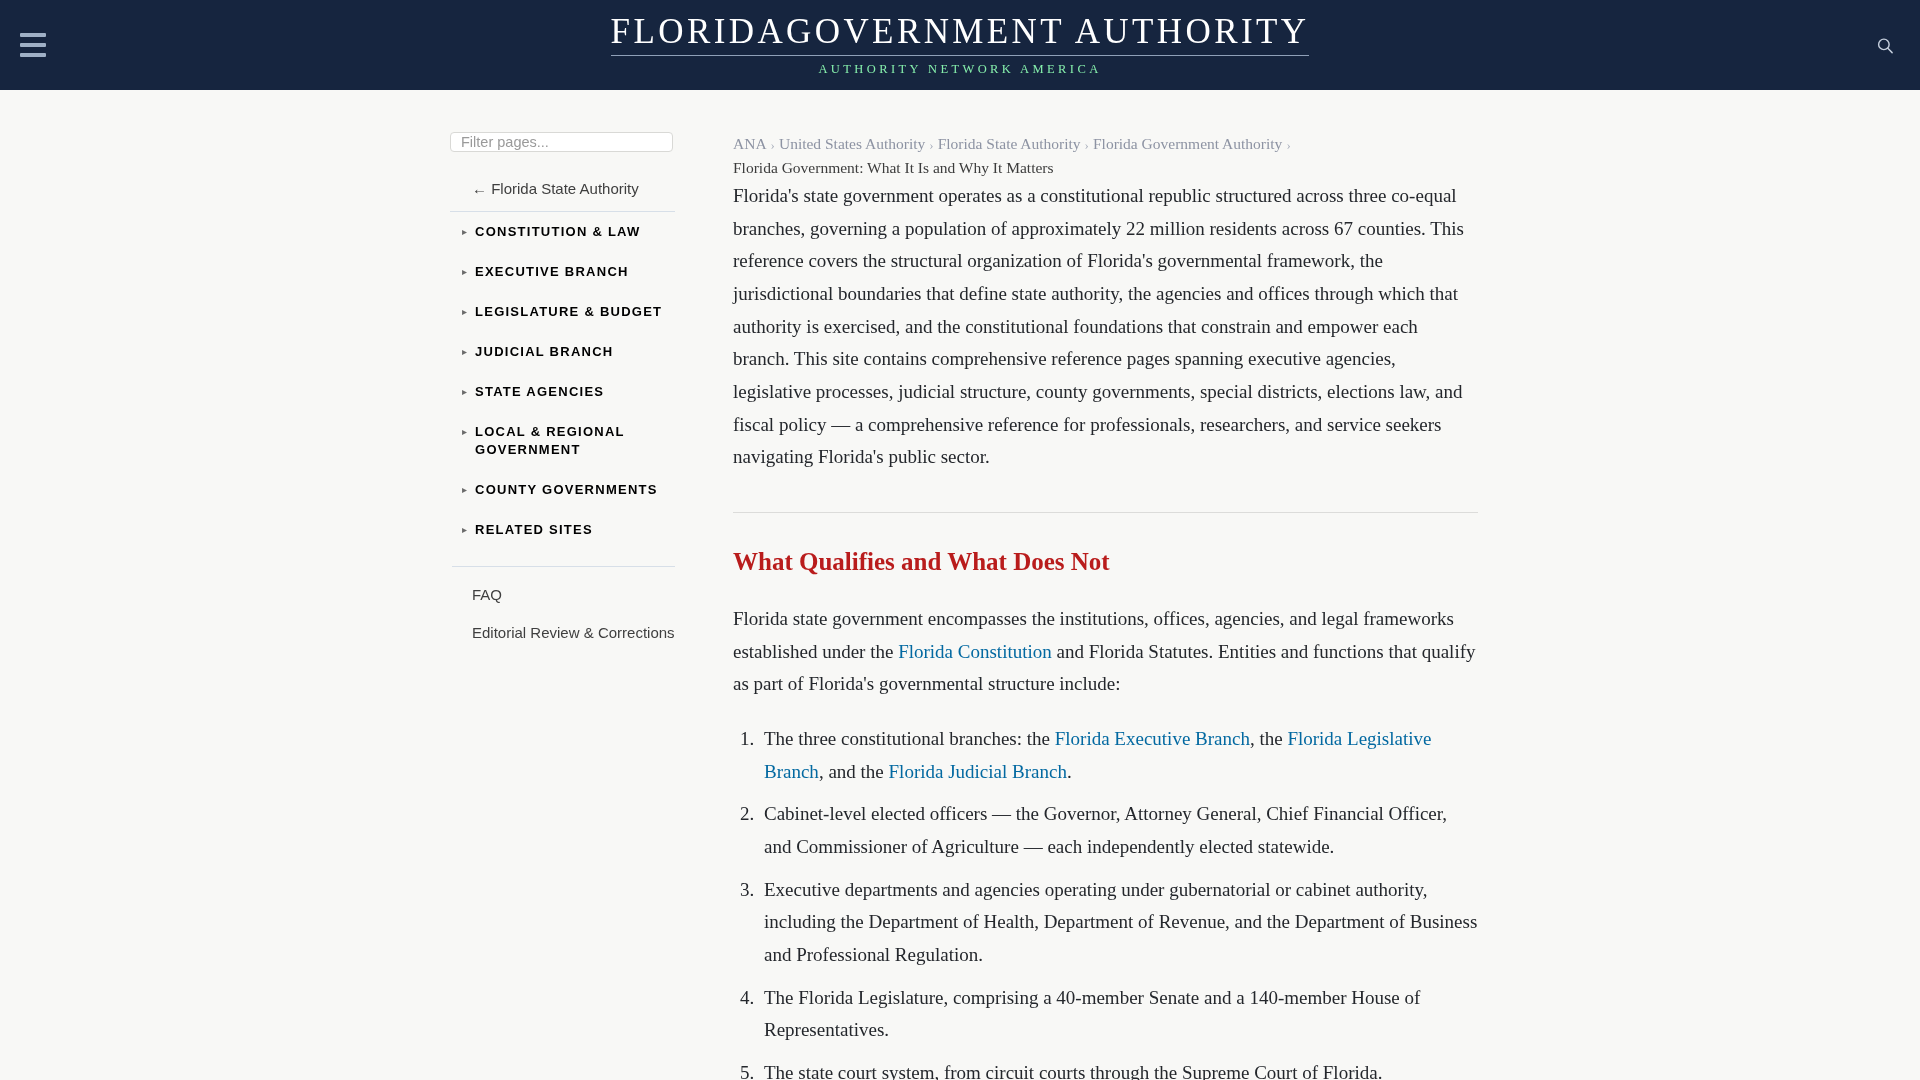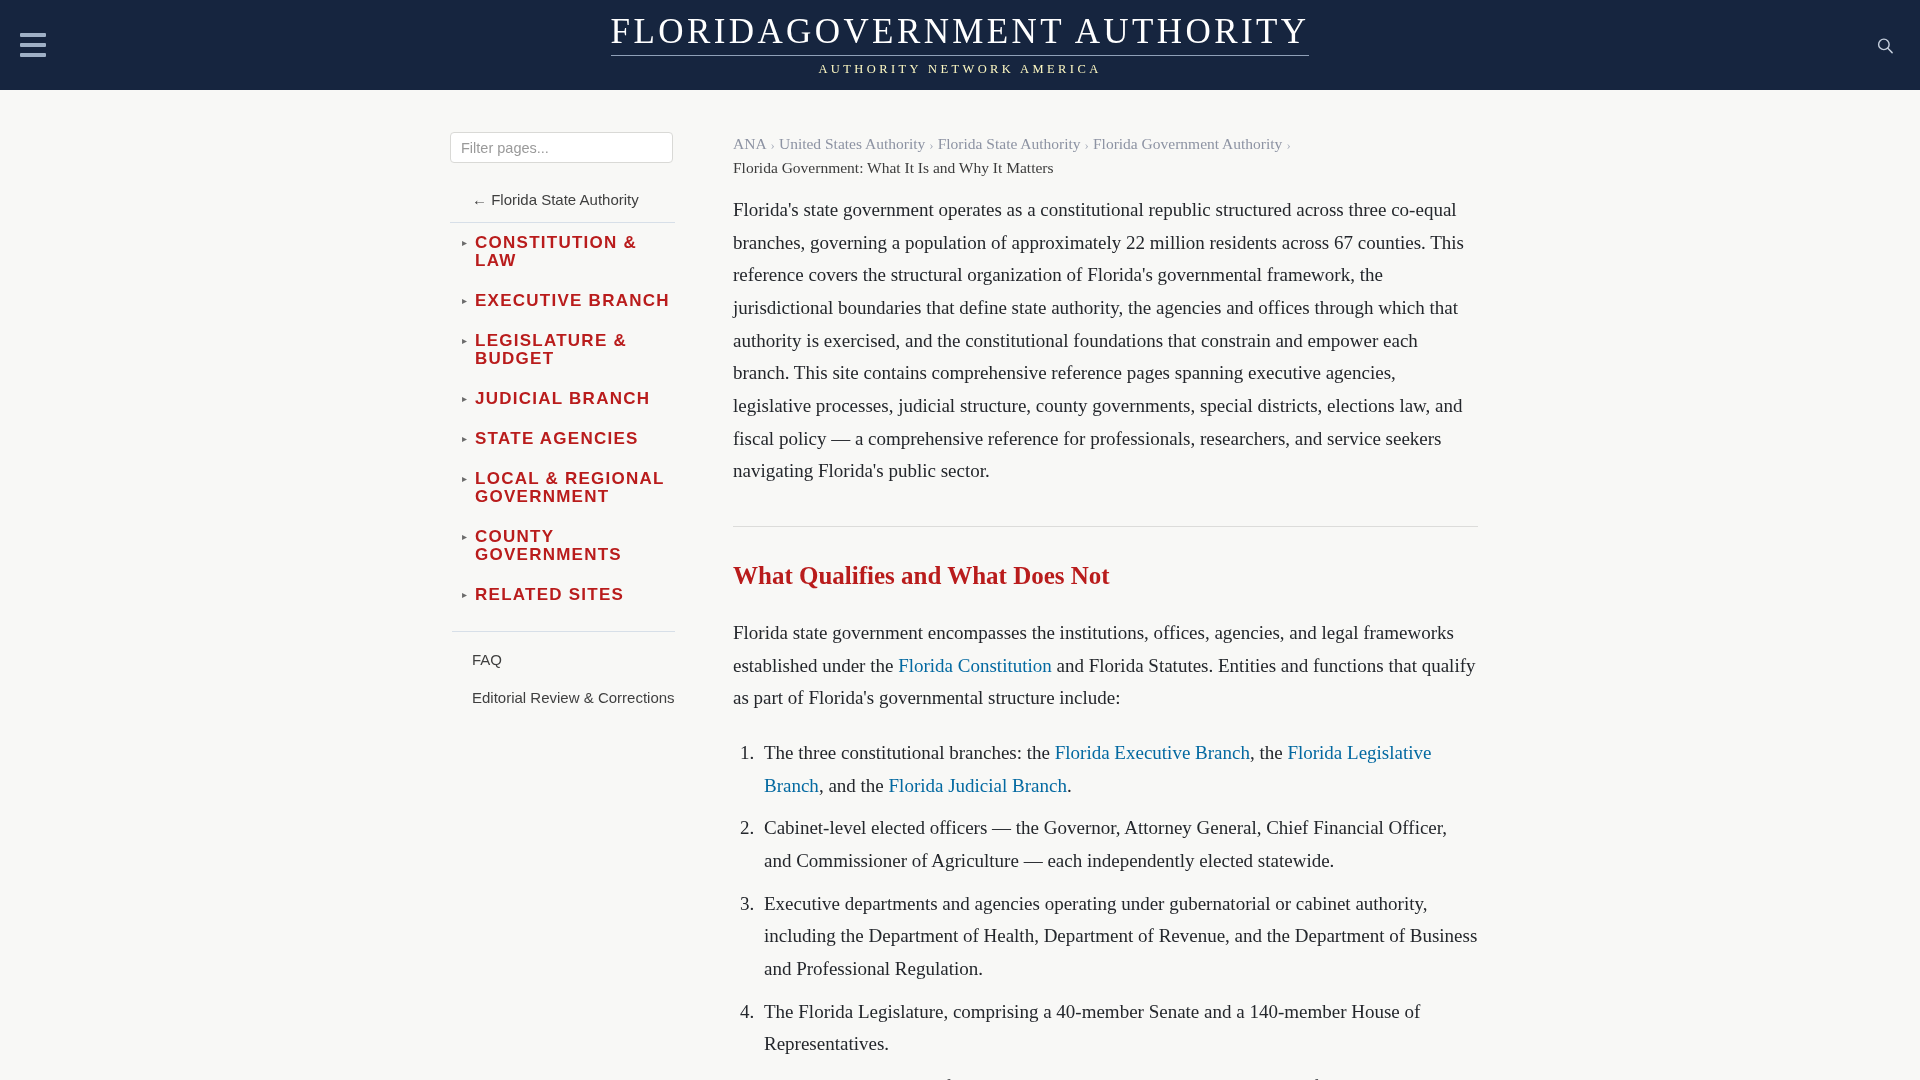--- a/index.html
+++ b/index.html
@@ -51,21 +51,21 @@
     font-size: 35px;
     letter-spacing: 3.4px;
     font-weight: 400;
     white-space: nowrap;
     padding-bottom: 6px;
     border-bottom: 1px solid #8fa0b8;
     display: inline-block;
   }
   .brand-sub {
     margin-top: 7px;
-    color: #fef9c3;
+    color: #86efac;
     font-family: "Liberation Serif", serif;
     font-size: 12.5px;
     letter-spacing: 3.4px;
     white-space: nowrap;
   }
   .search-btn {
     position: absolute;
     right: 20px;
     top: 50%;
     transform: translateY(-50%);
@@ -87,21 +87,21 @@
   }
 
   
   .sidebar {
     width: 225px;
     margin-left: 450px;
     flex: 0 0 225px;
   }
   .filter-input {
     width: 223px;
-    height: 31px;
+    height: 20px;
     border: 1px solid #d9d9d6;
     border-radius: 4px;
     background: #ffffff;
     padding: 0 10px;
     font-family: "Liberation Sans", sans-serif;
     font-size: 14.5px;
     color: #3b82f6;
     outline: none;
   }
   .filter-input::placeholder { color: #9a9a9a; }
@@ -128,24 +128,24 @@
     cursor: pointer;
   }
   .nav-arrow {
     color: #6b6b6b;
     font-size: 10px;
     line-height: 18px;
     flex: 0 0 auto;
   }
   .nav-label {
     font-family: "Liberation Sans", sans-serif;
-    font-size: 17px;
+    font-size: 13px;
     font-weight: bold;
     letter-spacing: 1.25px;
-    color: #b91c1c;
+    color: #000000;
     text-transform: uppercase;
     line-height: 18px;
   }
   .sidebar-divider-2 {
     margin-top: 16px;
     margin-left: 2px;
     border-top: 1px solid #d7dfe8;
   }
   .util-link {
     display: block;
@@ -163,21 +163,20 @@
   
   .content {
     width: 745px;
     margin-left: 58px;
   }
   .breadcrumb {
     font-family: "Liberation Serif", serif;
     font-size: 15.5px;
     color: #8d93a3;
     line-height: 1.55;
-    margin-bottom: 14px;
   }
   .breadcrumb a {
     color: #8d93a3;
     text-decoration: none;
     cursor: pointer;
   }
   .bc-sep { color: #aab0bd; padding: 0 4px; font-size: 13px; }
   .bc-current { color: #3c3c3c; }
 
   .intro, .body-p {

